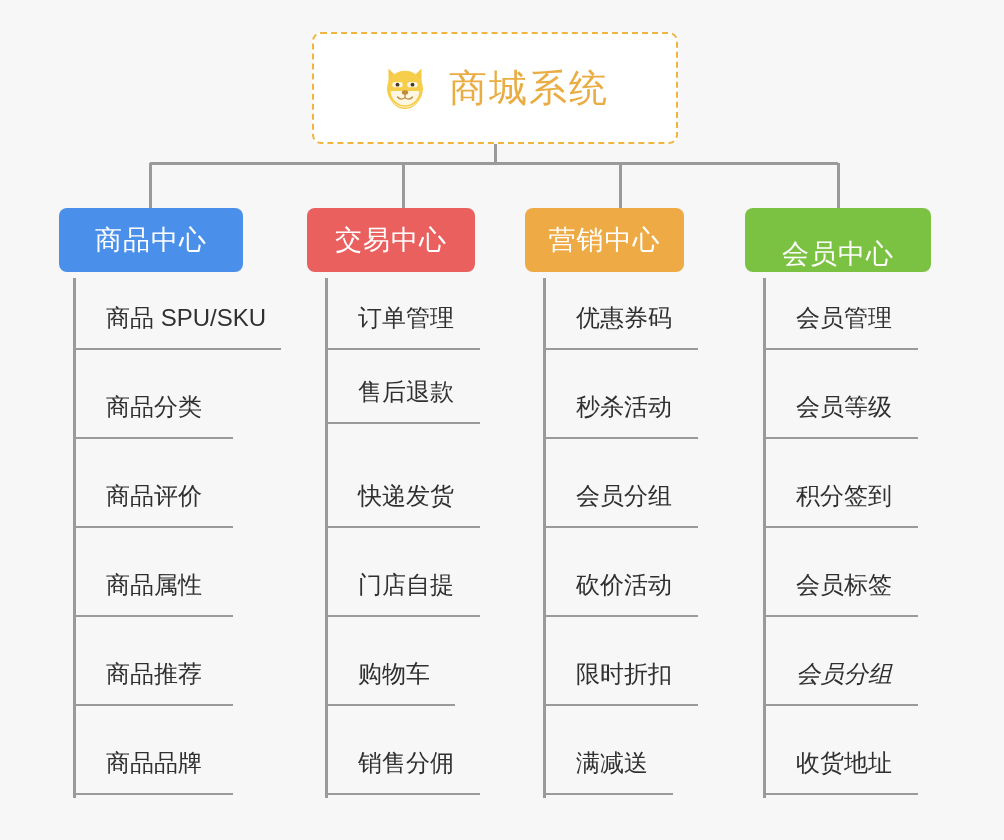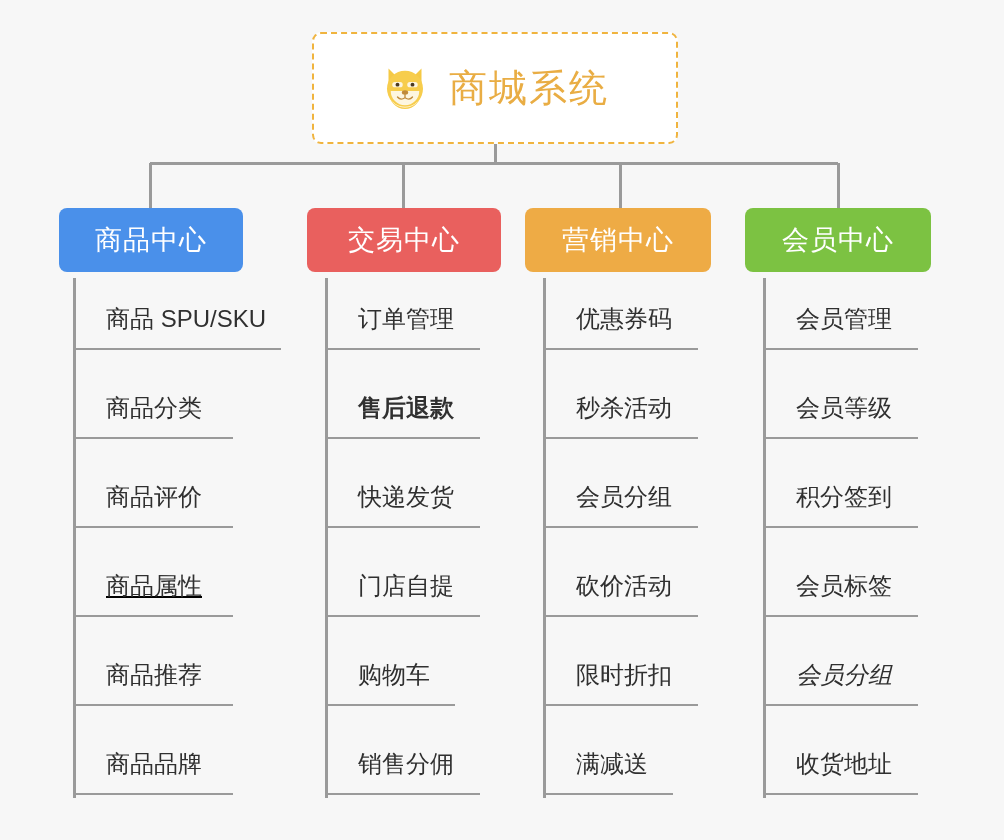--- a/index.html
+++ b/index.html
@@ -86,21 +86,21 @@
     top: 0px;
     width: 3px;
     background: #9a9a9a;
   }
   .leaf-item {
     position: absolute;
     left: 0px;
     box-sizing: border-box;
     height: 46px;
     display: flex;
-    align-items: center;
+    align-items: flex-start;
     border-bottom: 2px solid #9a9a9a;
     padding-left: 33px;
     padding-bottom: 15px;
   }
   .leaf-label {
     font-size: 24px;
     line-height: 28px;
     color: #303030;
     white-space: nowrap;
     padding-right: 18px;
@@ -142,55 +142,55 @@
         <div class="leaf-stem" style="height: 520px; background: rgb(154, 154, 154);"></div>
         <div class="leaf-item" style="top: 26px; width: 208px;">
           <span class="leaf-label">商品 SPU/SKU</span>
         </div>
         <div class="leaf-item" style="top: 115px; width: 160px;">
           <span class="leaf-label">商品分类</span>
         </div>
         <div class="leaf-item" style="top: 204px; width: 160px;">
           <span class="leaf-label">商品评价</span>
         </div>
-        <div class="leaf-item" style="top: 293px; width: 160px; text-decoration: underline;">
+        <div class="leaf-item" style="top: 293px; width: 160px;">
           <span class="leaf-label">商品属性</span>
         </div>
         <div class="leaf-item" style="top: 382px; width: 160px;">
           <span class="leaf-label">商品推荐</span>
         </div>
         <div class="leaf-item" style="top: 471px; width: 160px;">
           <span class="leaf-label">商品品牌</span>
         </div>
       </div>
-      <div class="cat-box" style="left: 307px; top: 208px; width: 194px; background: rgb(233, 96, 94);">
+      <div class="cat-box" style="left: 307px; top: 208px; width: 168px; background: rgb(233, 96, 94);">
         <span>交易中心</span>
       </div>
       <div class="leaf-col" style="left: 325px;">
         <div class="leaf-stem" style="height: 520px; background: rgb(154, 154, 154);"></div>
         <div class="leaf-item" style="top: 26px; width: 155px;">
           <span class="leaf-label">订单管理</span>
         </div>
-        <div class="leaf-item" style="top: 115px; width: 155px; font-weight: bold;">
+        <div class="leaf-item" style="top: 100px; width: 155px;">
           <span class="leaf-label">售后退款</span>
         </div>
         <div class="leaf-item" style="top: 204px; width: 155px;">
           <span class="leaf-label">快递发货</span>
         </div>
         <div class="leaf-item" style="top: 293px; width: 155px;">
           <span class="leaf-label">门店自提</span>
         </div>
         <div class="leaf-item" style="top: 382px; width: 130px;">
           <span class="leaf-label">购物车</span>
         </div>
         <div class="leaf-item" style="top: 471px; width: 155px;">
           <span class="leaf-label">销售分佣</span>
         </div>
       </div>
-      <div class="cat-box" style="left: 525px; top: 208px; width: 186px; background: rgb(238, 171, 69);">
+      <div class="cat-box" style="left: 525px; top: 208px; width: 159px; background: rgb(238, 171, 69);">
         <span>营销中心</span>
       </div>
       <div class="leaf-col" style="left: 543px;">
         <div class="leaf-stem" style="height: 520px; background: rgb(154, 154, 154);"></div>
         <div class="leaf-item" style="top: 26px; width: 155px;">
           <span class="leaf-label">优惠券码</span>
         </div>
         <div class="leaf-item" style="top: 115px; width: 155px;">
           <span class="leaf-label">秒杀活动</span>
         </div>
@@ -200,21 +200,21 @@
         <div class="leaf-item" style="top: 293px; width: 155px; font-family: Liberation Serif, serif;">
           <span class="leaf-label">砍价活动</span>
         </div>
         <div class="leaf-item" style="top: 382px; width: 155px;">
           <span class="leaf-label">限时折扣</span>
         </div>
         <div class="leaf-item" style="top: 471px; width: 130px;">
           <span class="leaf-label">满减送</span>
         </div>
       </div>
-      <div class="cat-box" style="left: 745px; top: 208px; width: 186px; background: rgb(124, 194, 66);">
+      <div class="cat-box" style="left: 745px; top: 208px; width: 186px; background: rgb(124, 194, 66); align-items: flex-end;">
         <span>会员中心</span>
       </div>
       <div class="leaf-col" style="left: 763px;">
         <div class="leaf-stem" style="height: 520px; background: rgb(154, 154, 154);"></div>
         <div class="leaf-item" style="top: 26px; width: 155px;">
           <span class="leaf-label">会员管理</span>
         </div>
         <div class="leaf-item" style="top: 115px; width: 155px;">
           <span class="leaf-label">会员等级</span>
         </div>

